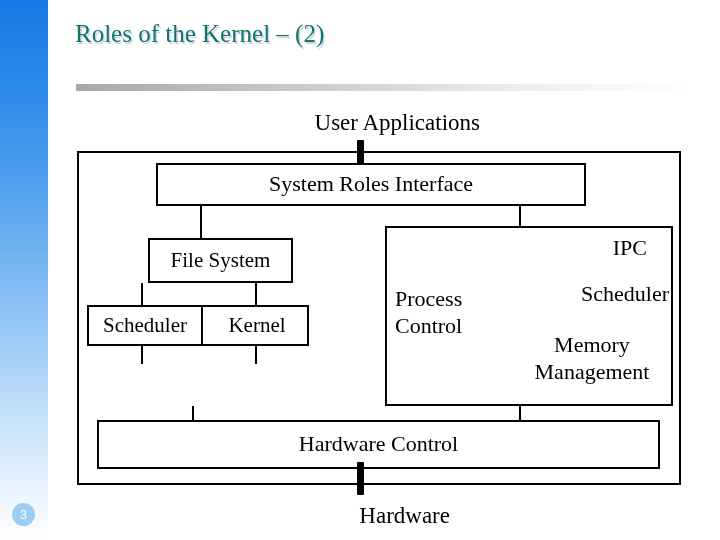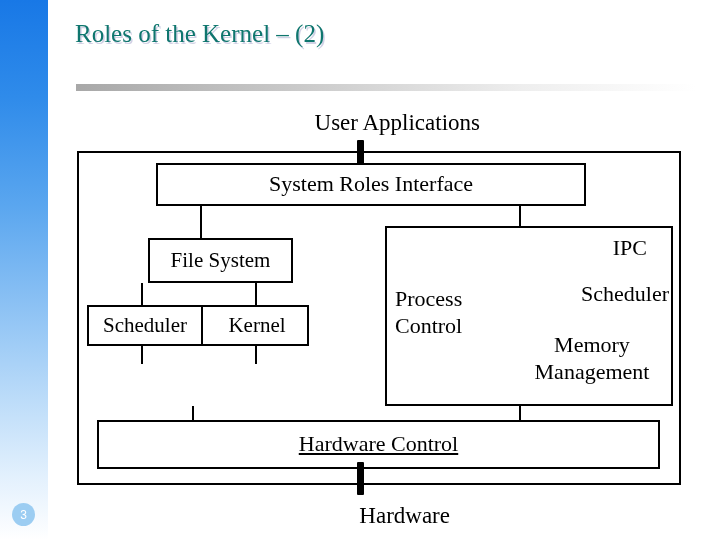--- a/index.html
+++ b/index.html
@@ -116,21 +116,21 @@
     border: 2px solid #000000;
     box-sizing: border-box;
     background: transparent;
   }
 
   
   #box-sci          { left:156px; top:163px; width:430px; height:43px;  font-size:22px; }
   #box-filesystem   { left:112px; top:238px; width:145px; height:45px;  font-size:21px;margin-left:36px; }
   #box-chrblk       { left: 87px; top:305px; width:222px; height:41px;  }
   #box-devdrivers   { left:103px; top:364px; width:179px; height:42px;  font-size:21px; }
-  #box-hwcontrol    { left: 97px; top:420px; width:563px; height:49px;  font-size:22px;text-decoration:underline; }
+  #box-hwcontrol    { left: 97px; top:420px; width:563px; height:49px;  font-size:22px; }
   #box-procgroup    { left:385px; top:226px; width:288px; height:180px; }
 
   #chrblk-divider {
     position: absolute;
     left: 112px;
     top: 0;
     width: 2px;
     height: 100%;
     background: #000000;
   }

